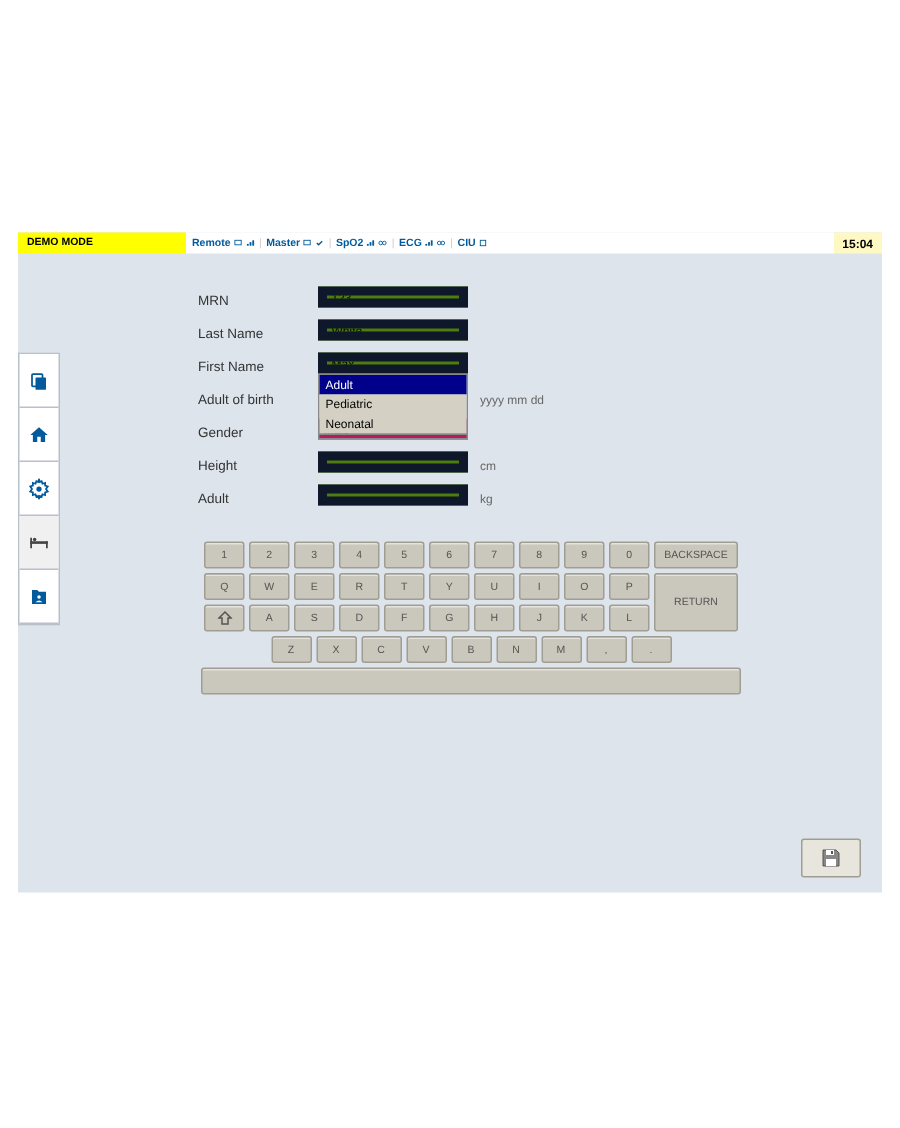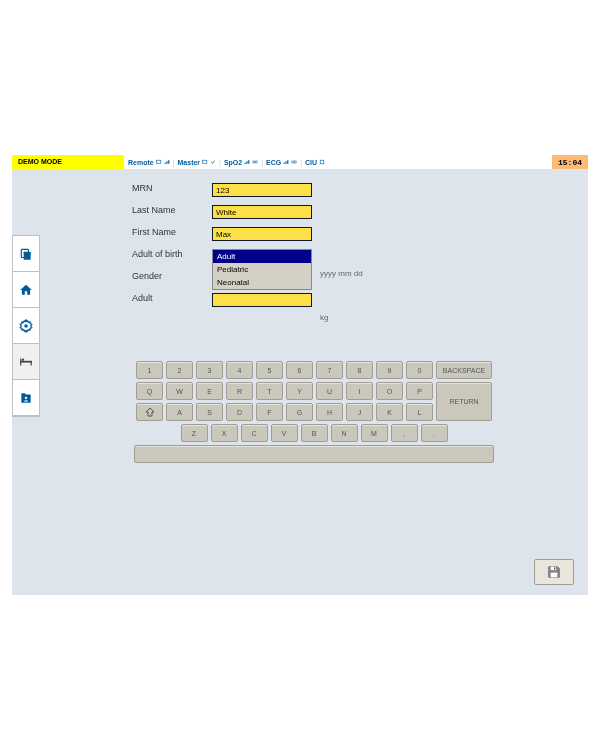--- a/index.html
+++ b/index.html
@@ -4,31 +4,31 @@
 <style>
   * { box-sizing: border-box; margin: 0; padding: 0; }
   body { font-family: Arial, sans-serif; background: #fff; width: 600px; height: 752px; position: relative; }
   .screen { position: absolute; top: 155px; left: 12px; width: 576px; height: 440px; background: #dee4ec; }
 
   .topbar { height: 14px; display: flex; font-size: 7px; }
   .demo { background: #ffff00; width: 112px; color: #000; font-weight: bold; padding: 3px 6px; }
   .status-items { flex: 1; display: flex; background: #fff; align-items: center; padding: 0 4px; gap: 3px; }
   .status-item { color: #005a9c; font-weight: bold; display: flex; align-items: center; gap: 2px; }
   .sicon { width: 6px; height: 6px; display: inline-block; }
-  .time { font-weight: bold; color: #000; padding: 0 6px; background: #fdba74; display: flex; align-items: center; font-size: 8px; font-family: Liberation Mono, monospace; }
+  .time { font-weight: bold; color: #000; padding: 0 6px; background: #fef9c3; display: flex; align-items: center; font-size: 8px; }
 
   .sidebar { position: absolute; left: 0; top: 80px; width: 28px; background: #fff; border: 1px solid #b8c0cc; }
   .sidebar-item { height: 36px; display: flex; align-items: center; justify-content: center; border-bottom: 1px solid #b8c0cc; color: #005a9c; }
   .sidebar-item.active { background: #f0f0f0; color: #444; }
   .sidebar-item svg { width: 14px; height: 14px; }
 
   .form { position: absolute; left: 120px; top: 28px; font-size: 9px; color: #333; }
-  .row { display: flex; align-items: flex-start; height: 22px; }
+  .row { display: flex; align-items: flex-end; height: 22px; }
   .row label { width: 80px; }
-  .row input, .row select { width: 100px; height: 14px; border: 1px solid #0f172a; font-size: 8px; padding: 1px 3px; background: #fde047; }
+  .row input, .row select { width: 100px; height: 14px; border: 6px solid #0f172a; font-size: 8px; padding: 1px 3px; background: #4d7c0f; }
   .unit { margin-left: 8px; color: #666; font-size: 8px; margin-top: 20px; }
 
   .dropdown { position: absolute; left: 200px; top: 94px; width: 100px; border: 1px solid #888; z-index: 10; font-size: 8px; }
   .dropdown-item { padding: 2px 4px; background: #d4d0c4; }
   .dropdown-item.sel { background: #00008b; color: #fff; }
 
   .keyboard { position: absolute; left: 68px; top: 206px; width: 468px; }
   .krow { display: flex; gap: 3px; margin-bottom: 3px; justify-content: center; }
   .key { background: #cac7bd; border: 1px solid #a09d93; border-radius: 2px; height: 18px; display: flex; align-items: center; justify-content: center; font-size: 7px; color: #555; box-shadow: inset 0 1px 0 rgba(255,255,255,0.5); }
   .key.std { width: 27px; }
@@ -160,20 +160,25 @@
       <label>Adult of birth</label>
       <span style="width:100px"></span>
       <span class="unit">yyyy mm dd</span>
     </div>
     <div class="row">
       <label>Gender</label>
       <div style="position:relative;width:100px">
         <input style="width: 100px; background: #be185d; border: 1px solid rgb(136, 136, 136);" value="Male">
         <span class="select-arrows">▴<br>▾</span>
       </div>
+    </div>
+    <div class="row">
+      <label>Height</label>
+      <input value="" style="">
+      <span class="unit">cm</span>
     </div>
     <div class="row">
       <label>Adult</label>
       <input value="" style="">
       <span class="unit">kg</span>
     </div>
   </div>
 
   <div class="dropdown">
     <div class="dropdown-item sel">Adult</div>

